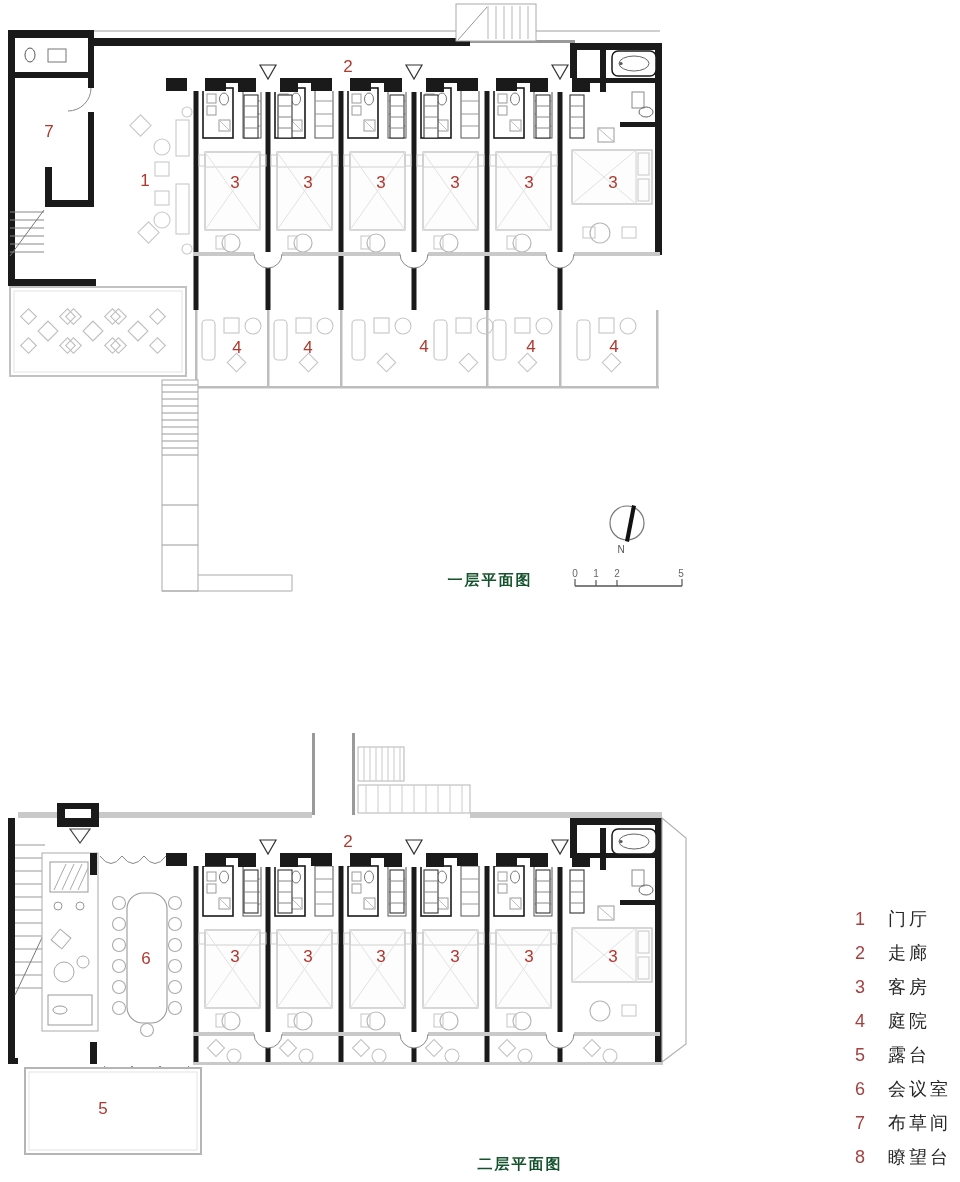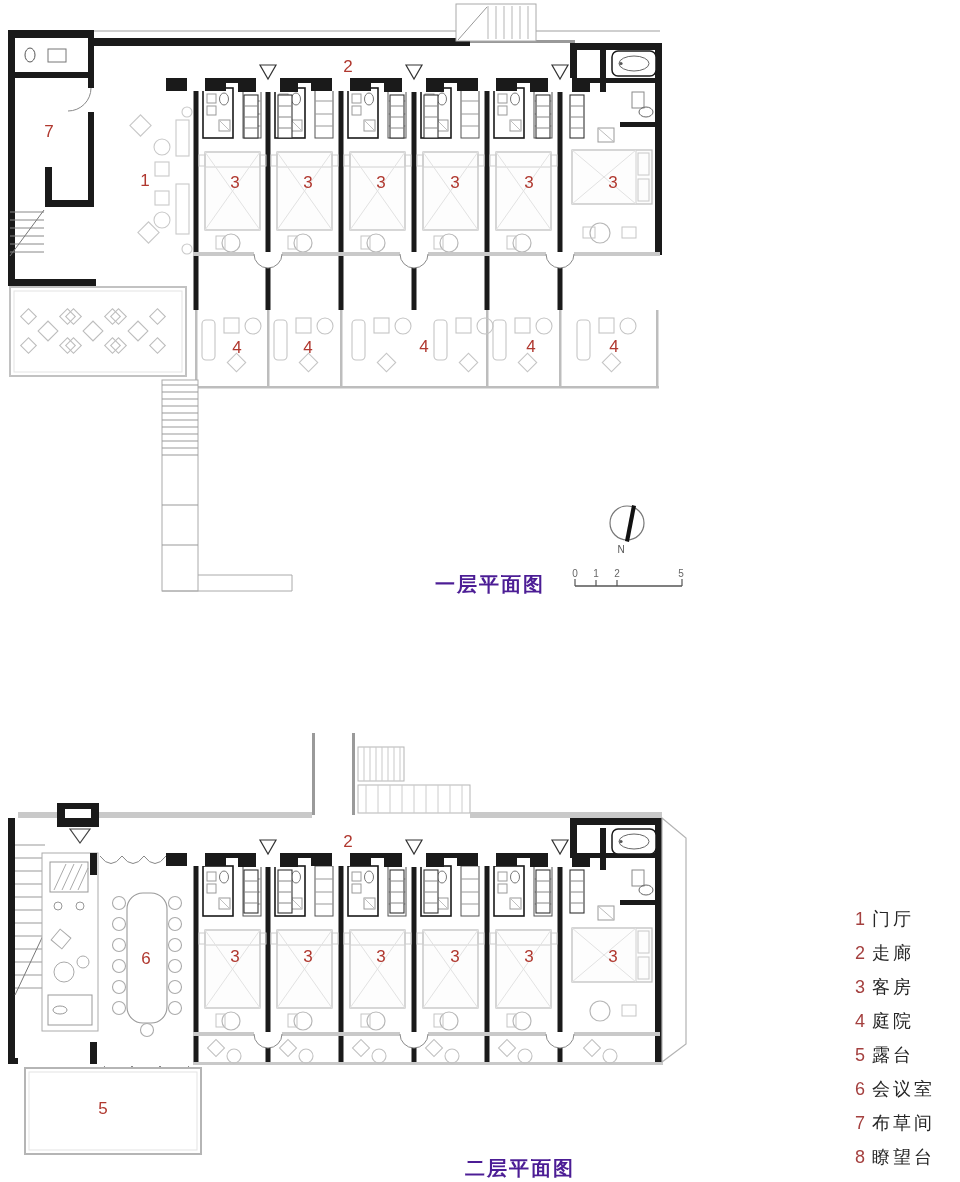--- a/index.html
+++ b/index.html
@@ -1,28 +1,28 @@
 <!DOCTYPE html>
 <html><head>
 <meta charset="utf-8">
 <style>
   html,body{margin:0;padding:0;background:#ffffff;}
   #stage{position:relative;width:960px;height:1182px;background:#ffffff;overflow:hidden;
          font-family:"Liberation Sans","DejaVu Sans",sans-serif;}
   #plan-svg{position:absolute;left:0;top:0;}
   .plan-label{position:absolute;transform:translate(-50%,-50%);font-size:17px;line-height:1;
               color:#b0382f;}
-  .plan-title{position:absolute;transform:translateX(-50%);font-size:20px;font-weight:bold;
-              color:#4c1d95;letter-spacing:2px;white-space:nowrap;}
+  .plan-title{position:absolute;transform:translateX(-50%);font-size:15px;font-weight:bold;
+              color:#14532d;letter-spacing:2px;white-space:nowrap;}
   .tick{position:absolute;transform:translateX(-50%);font-size:10px;color:#666;}
   .north-n{position:absolute;transform:translateX(-50%);font-size:10px;color:#555;}
   .legend{position:absolute;left:848px;top:902px;}
   .legend-row{display:flex;align-items:center;height:34px;}
   .legend-num{width:24px;text-align:center;color:#a4403f;font-size:18px;}
-  .legend-label{color:#262626;font-size:18px;letter-spacing:3px;white-space:nowrap;}
+  .legend-label{margin-left:16px;color:#262626;font-size:18px;letter-spacing:3px;white-space:nowrap;}
 </style>
 </head>
 <body>
 
 <div id="stage">
 
 <svg id="plan-svg" width="960" height="1182" viewBox="0 0 960 1182">
 <defs>
   <g id="room-module">
     <rect x="4" y="8" width="30" height="50" fill="#ffffff" stroke="#1a1a1a" stroke-width="1.6"></rect>

